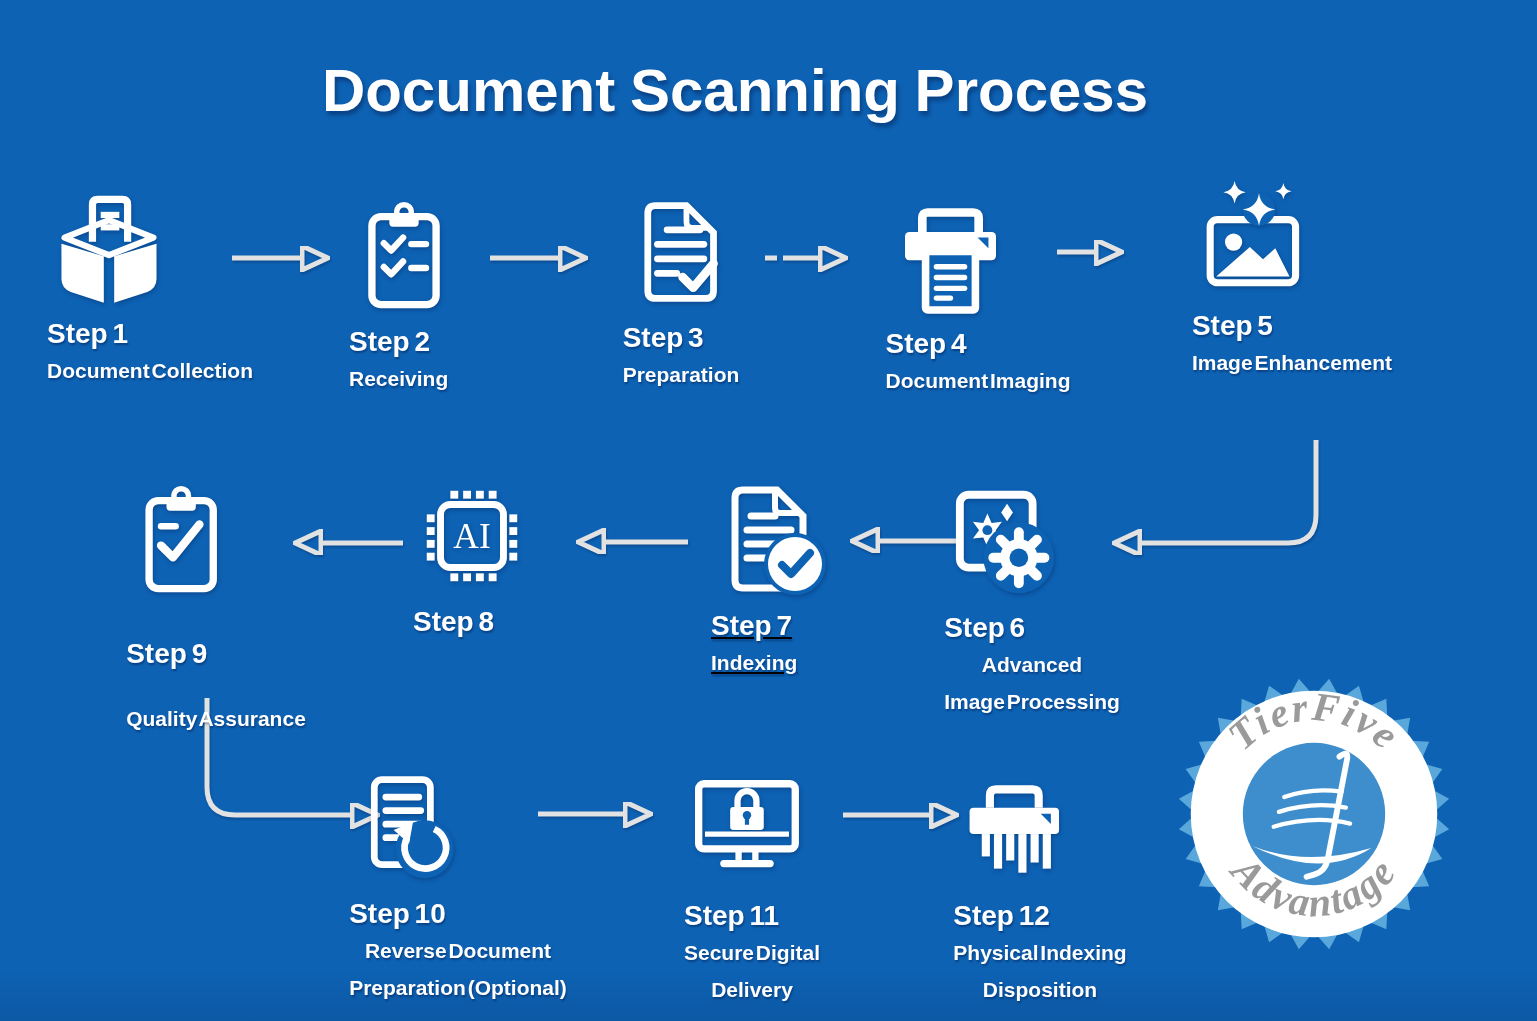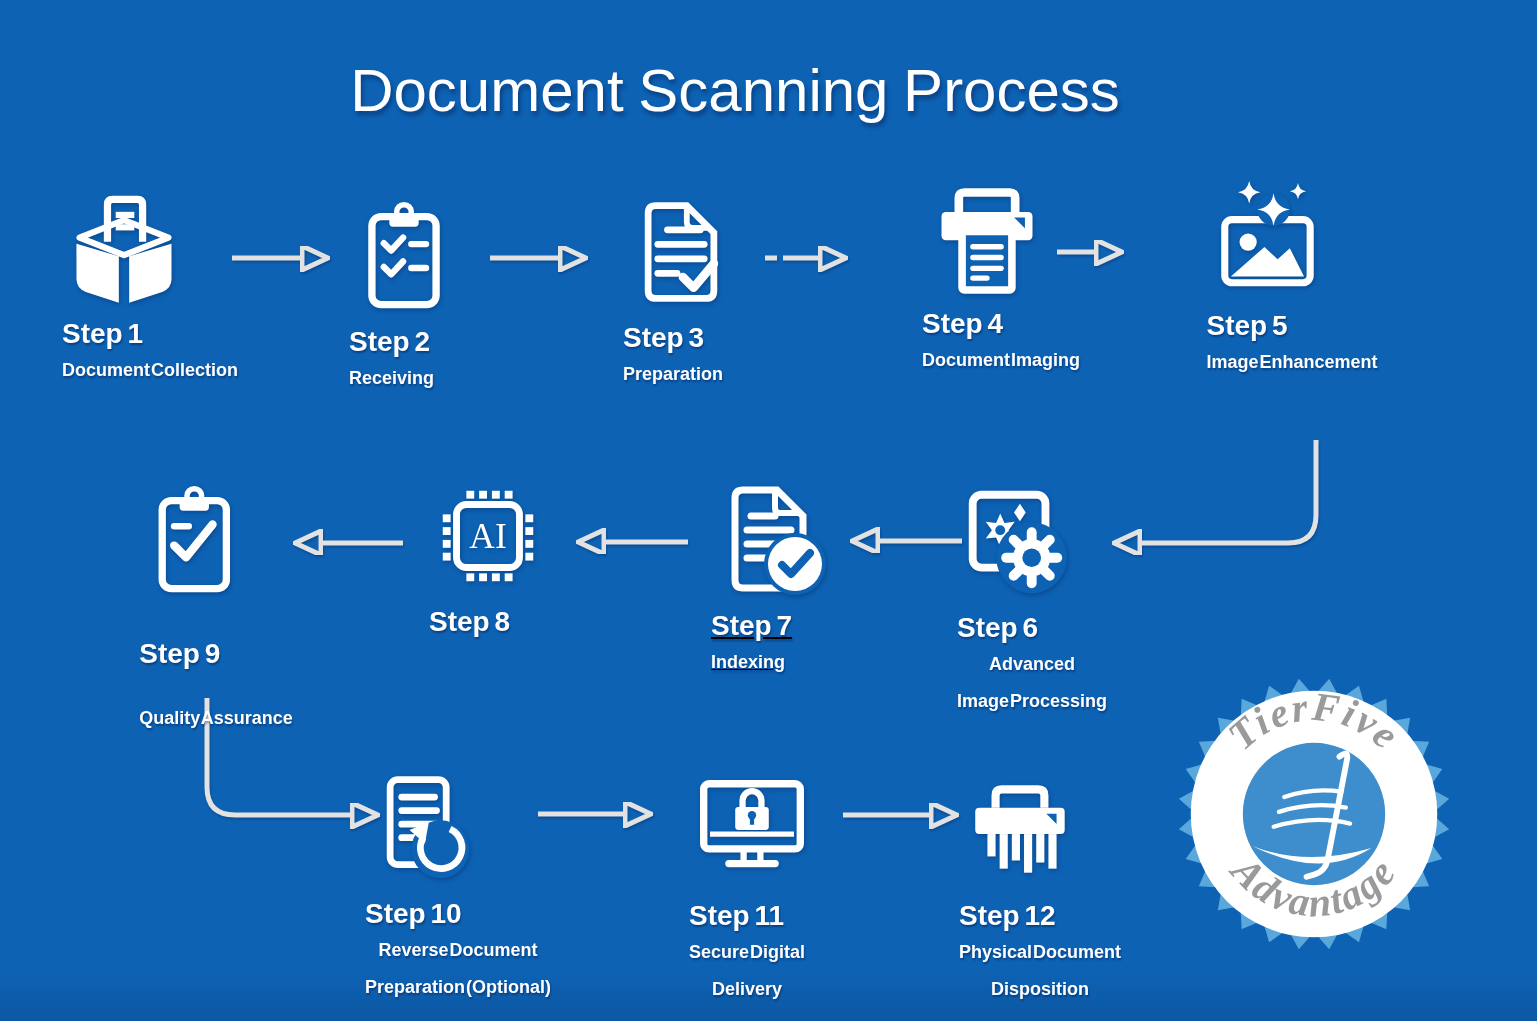--- a/index.html
+++ b/index.html
@@ -12,29 +12,29 @@
   }
   html,body{margin:0;padding:0;}
   #canvas{
     position:relative;width:1537px;height:1021px;overflow:hidden;
     background:var(--background);
     background-image:linear-gradient(to bottom, rgba(0,0,0,0) 95%, rgba(0,0,20,0.10) 100%);
     font-family:"Liberation Sans","DejaVu Sans",sans-serif;
   }
   .title{
     position:absolute;top:56px;left:0;width:1470px;text-align:center;
-    color:#fff;font-size:60px;font-weight:normal;letter-spacing:0px;word-spacing:-2px;
+    color:#fff;font-size:60px;font-weight:bold;letter-spacing:0px;word-spacing:-2px;
     text-shadow:2px 4px 4px rgba(0,0,40,.35);
   }
   .step{position:absolute;transform:translateX(-50%);display:flex;flex-direction:column;align-items:flex-start;}
   .icon{height:116px;display:flex;align-items:center;justify-content:center;margin-bottom:10px;
         filter:drop-shadow(1px 2px 2px rgba(0,0,40,.25));}
   .step-label{color:#fff;font-size:28px;font-weight:bold;line-height:36px;white-space:nowrap;
         word-spacing:-3px;text-shadow:1px 2px 2px rgba(0,0,40,.35);}
-  .step-name{color:#fff;font-size:18px;font-weight:bold;line-height:37px;white-space:nowrap;text-align:center;
+  .step-name{color:#fff;font-size:21px;font-weight:bold;line-height:37px;white-space:nowrap;text-align:center;
         word-spacing:-4px;text-shadow:1px 2px 2px rgba(0,0,40,.35);}
   .arrows{position:absolute;left:0;top:0;filter:drop-shadow(1px 2px 1px rgba(0,0,30,.22));}
   .arrows path{stroke:var(--arrow);stroke-width:5;fill:none;}
   .badge{position:absolute;}
   .badge-text{font-family:"Liberation Serif","DejaVu Serif",serif;font-style:italic;font-weight:bold;
         font-size:38px;letter-spacing:2px;fill:var(--badge-text);}
   .wfill{fill:var(--icon-white);}
   .wstroke{stroke:var(--icon-white);fill:none;}
   .bgfill{fill:var(--background);}
   .bgstroke{stroke:var(--background);fill:none;}
@@ -112,21 +112,21 @@
         <line class="wstroke" stroke-width="7" stroke-linecap="round" x1="36" y1="82" x2="56" y2="82"></line>
         <path class="wstroke" stroke-width="9" stroke-linecap="round" stroke-linejoin="round" d="M62,86 l11,11 l21,-25"></path>
       </svg>
     </div>
     <div class="step-label">Step 3</div>
     <div class="step-name">
       <div>Preparation</div>
     </div>
   </div>
 
-  <div class="step" style="left:978px;top:180px;margin-left:23px;">
+  <div class="step" style="left:978px;top:200px;">
     <div class="icon">
       <svg viewBox="0 0 120 120" width="130" height="130">
         <path class="wstroke" stroke-width="8" d="M34,36 V23 q0,-5 5,-5 h42 q5,0 5,5 v13"></path>
         <rect class="wfill" x="18" y="36" width="84" height="26" rx="4"></rect>
         <polygon class="bgfill" points="95,41 95,51 85,41"></polygon>
         <rect class="bgfill" x="37" y="54" width="46" height="54"></rect>
         <rect class="wstroke" stroke-width="7" x="37" y="54" width="46" height="54" rx="2"></rect>
         <line class="wstroke" stroke-width="5" stroke-linecap="round" x1="47" y1="68" x2="73" y2="68"></line>
         <line class="wstroke" stroke-width="5" stroke-linecap="round" x1="47" y1="78" x2="73" y2="78"></line>
         <line class="wstroke" stroke-width="5" stroke-linecap="round" x1="47" y1="88" x2="73" y2="88"></line>
@@ -199,21 +199,21 @@
         <circle class="wfill" cx="84" cy="84" r="27"></circle>
         <path class="bgstroke" stroke-width="8" stroke-linecap="round" stroke-linejoin="round" d="M71,85 l9,9 l19,-21"></path>
       </svg>
     </div>
     <div class="step-label">Step 7</div>
     <div class="step-name">
       <div>Indexing</div>
     </div>
   </div>
 
-  <div class="step" style="left:488px;top:478px;">
+  <div class="step" style="left:472px;top:478px;">
     <div class="icon">
       <svg viewBox="0 0 120 120" width="118" height="118">
         <g class="wfill">
           <rect x="38" y="14" width="8" height="8"></rect>
             <rect x="51" y="14" width="8" height="8"></rect>
           <rect x="64" y="14" width="8" height="8"></rect>
             <rect x="77" y="14" width="8" height="8"></rect>
           <rect x="38" y="98" width="8" height="8"></rect>
             <rect x="51" y="98" width="8" height="8"></rect>
           <rect x="64" y="98" width="8" height="8"></rect>
@@ -302,21 +302,21 @@
           <rect x="40" y="64" width="8" height="34"></rect>
           <rect x="52" y="64" width="8" height="26"></rect>
           <rect x="64" y="64" width="8" height="38"></rect>
           <rect x="76" y="64" width="8" height="28"></rect>
           <rect x="88" y="64" width="8" height="34"></rect>
         </g>
       </svg>
     </div>
     <div class="step-label">Step 12</div>
     <div class="step-name">
-      <div>Physical Document</div>
+      <div>Physical Indexing</div>
       <div>Disposition</div>
     </div>
   </div>
 
   <div class="badge" style="left:1178px;top:678px;">
     <svg viewBox="0 0 256 256" width="272" height="272">
       <polygon points="128.0,17.0 142.3,0.8 152.7,19.8 170.3,7.2 176.2,28.0 196.1,19.6 197.2,41.2 218.5,37.5 214.8,58.8 236.4,59.9 228.0,79.8 248.8,85.7 236.2,103.3 255.2,113.7 239.0,128.0 255.2,142.3 236.2,152.7 248.8,170.3 228.0,176.2 236.4,196.1 214.8,197.2 218.5,218.5 197.2,214.8 196.1,236.4 176.2,228.0 170.3,248.8 152.7,236.2 142.3,255.2 128.0,239.0 113.7,255.2 103.3,236.2 85.7,248.8 79.8,228.0 59.9,236.4 58.8,214.8 37.5,218.5 41.2,197.2 19.6,196.1 28.0,176.2 7.2,170.3 19.8,152.7 0.8,142.3 17.0,128.0 0.8,113.7 19.8,103.3 7.2,85.7 28.0,79.8 19.6,59.9 41.2,58.8 37.5,37.5 58.8,41.2 59.9,19.6 79.8,28.0 85.7,7.2 103.3,19.8 113.7,0.8" style="fill:var(--badge-burst);"></polygon>
       <circle cx="128" cy="128" r="116" fill="#ffffff"></circle>
       <circle cx="128" cy="128" r="67" style="fill:var(--badge-inner);"></circle>
       <g>

